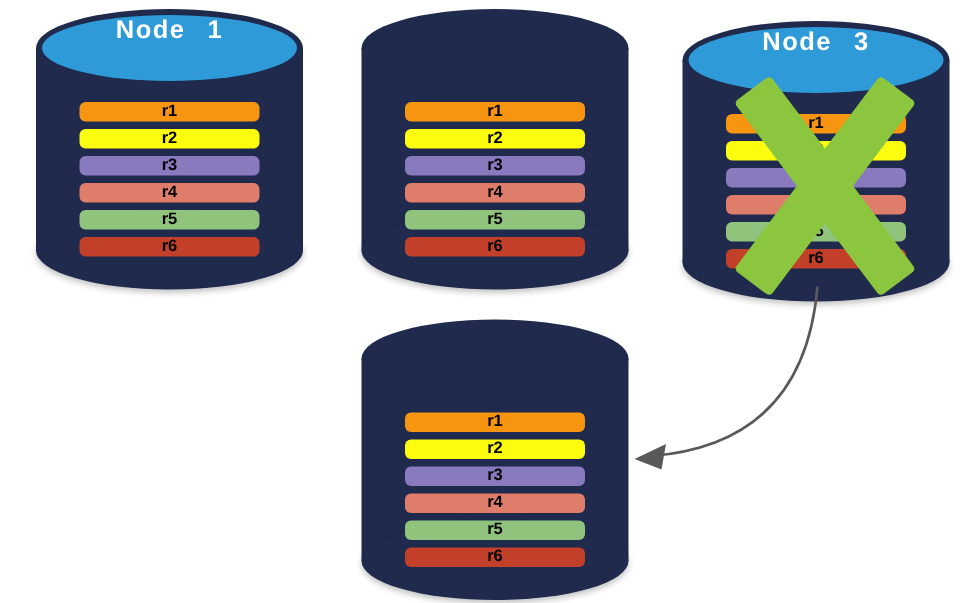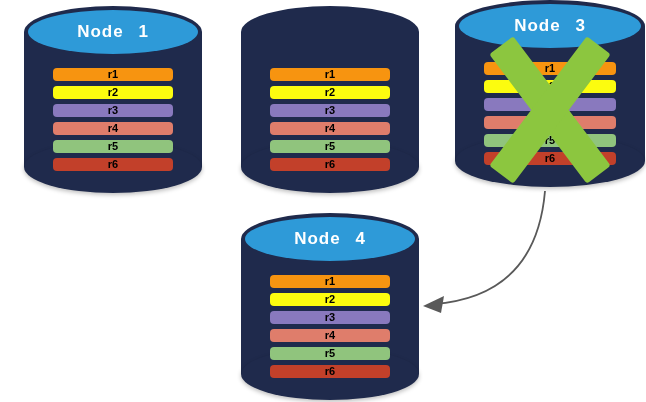--- a/index.html
+++ b/index.html
@@ -13,21 +13,21 @@
   }
 
   
   .node {
     position: absolute;
     width: 178px;
     height: 187px;
   }
   .pos1 { left: 24px;  top: 6px;   }
   .pos2 { left: 241px; top: 6px;   }
-  .pos3 { left: 455px; top: 0; padding-left: 12px;   }
+  .pos3 { left: 455px; top: 14px;   }
   .pos4 { left: 241px; top: 213px; }
 
   .cyl-rim {
     position: absolute;
     left: 0; top: 0; right: 0;
     height: 52px;
     border-radius: 50%;
   }
   .cyl-body {
     position: absolute;
@@ -40,21 +40,21 @@
     height: 52px;
     border-radius: 50%;
     box-shadow: 0 2px 4px rgba(0,0,0,0.25);
   }
   .cyl-top {
     position: absolute;
     left: 4px; right: 4px; top: 4px;
     height: 44px;
     border-radius: 50%;
     display: flex;
-    align-items: center;
+    align-items: flex-start;
     justify-content: center;
   }
   .node-label {
     font-size: 17px;
     font-weight: 700;
     letter-spacing: 1px;
     word-spacing: 9px;
     white-space: nowrap;
   }
 
@@ -153,23 +153,20 @@
       </div>
     <div class="fail-x">
         <div class="x-arm arm1" style="background: rgb(140, 198, 63);"></div>
         <div class="x-arm arm2" style="background: rgb(140, 198, 63);"></div>
       </div>
     </div>
     <div class="node pos4">
       <div class="cyl-rim" style="background: rgb(31, 42, 76);"></div>
       <div class="cyl-body" style="background: rgb(31, 42, 76);"></div>
       <div class="cyl-bottom" style="background: rgb(31, 42, 76);"></div>
-      <div class="cyl-top" style="background: rgb(46, 154, 216);">
-        <span class="node-label" style="color: rgb(255, 255, 255);">Node 4</span>
-      </div>
       <div class="records">
         <div class="record" style="background: rgb(247, 148, 16); color: rgb(0, 0, 0);">r1</div>
         <div class="record" style="background: rgb(252, 252, 15); color: rgb(0, 0, 0);">r2</div>
         <div class="record" style="background: rgb(137, 121, 190); color: rgb(0, 0, 0);">r3</div>
         <div class="record" style="background: rgb(223, 125, 107); color: rgb(0, 0, 0);">r4</div>
         <div class="record" style="background: rgb(144, 196, 125); color: rgb(0, 0, 0);">r5</div>
         <div class="record" style="background: rgb(194, 64, 42); color: rgb(0, 0, 0);">r6</div>
       </div>
     </div>
     <svg id="arrow-layer" class="arrow-layer" width="646" height="402" viewBox="0 0 646 402">

